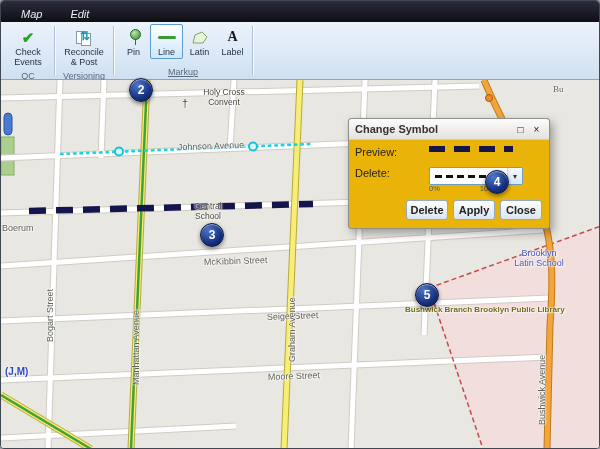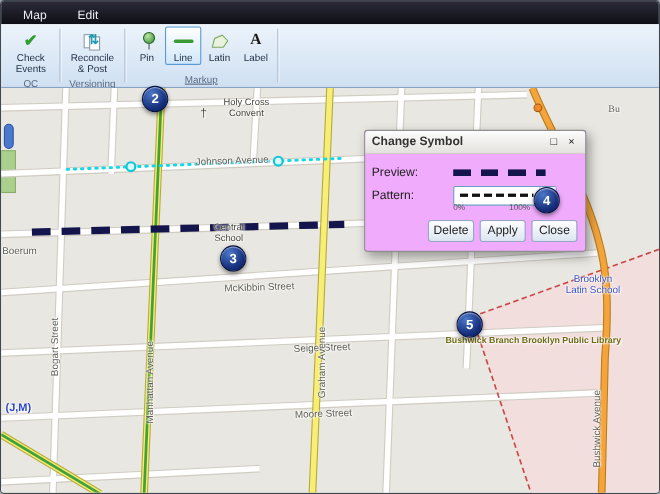--- a/index.html
+++ b/index.html
@@ -1,19 +1,19 @@
 <!DOCTYPE html>
 <html><head>
 <meta charset="utf-8">
 <style>
   html,body{margin:0;padding:0;background:#9aa0a8;font-family:"Liberation Sans",sans-serif;}
   .window{position:relative;width:600px;height:449px;box-sizing:border-box;border:1px solid #3f4752;
           border-radius:4px;overflow:hidden;background:#e9e7e1;display:flex;flex-direction:column;}
   
-  .tabbar{height:21px;flex:0 0 21px;background:linear-gradient(#2c2c3a,#0e0e16);display:flex;align-items:flex-end;padding-left:6px;}
+  .tabbar{height:21px;flex:0 0 21px;background:linear-gradient(#2c2c3a,#0e0e16);display:flex;align-items:flex-end;padding-left:6px;font-style:italic;}
   .tab{padding:3px 14px 2px;font-size:11px;color:#e9ecf4;cursor:default;}
   .tab.active{background:linear-gradient(#f2f7fd,#d6e6f6);color:#16365e;border:1px solid #8fb0d8;border-bottom:none;
               border-radius:3px 3px 0 0;padding:3px 16px 3px;font-weight:bold;}
   
   .ribbon{height:57px;flex:0 0 57px;background:linear-gradient(#ecf3fb,#cfe0f2);border-bottom:1px solid #87a3c6;
           display:flex;align-items:stretch;padding:0 2px;}
   .rgroup{display:flex;flex-direction:column;padding:2px 2px 0;}
   .rg-content{flex:1;display:flex;align-items:flex-start;}
   .rg-label{font-size:9px;color:#5a6a80;text-align:center;padding:1px 0 2px;text-decoration:underline;}
   .rdiv{width:1px;background:#aebfd6;margin:4px 1px;box-shadow:1px 0 0 rgba(255,255,255,.8);}
@@ -42,47 +42,47 @@
   .poi{color:#45453c;font-size:8.5px;text-align:center;line-height:1.15;}
   .rot{transform:rotate(-90deg);transform-origin:0 0;white-space:nowrap;}
   .nowrap{white-space:nowrap;}
   
   .badge{position:absolute;width:22px;height:22px;border-radius:50%;z-index:30;
          background:radial-gradient(circle at 35% 28%,#4d78c8,#16307e 62%,#0b1a50);
          border:1px solid #0a1440;color:#fff;font-weight:bold;font-size:12px;
          display:flex;align-items:center;justify-content:center;
          box-shadow:0 2px 4px rgba(0,0,0,.45),inset 0 1px 1px rgba(255,255,255,.55);}
   
-  .dialog{position:absolute;left:330px;top:117px;width:200px;z-index:20;background:#f0abfc;
+  .dialog{position:absolute;left:347px;top:117px;width:200px;z-index:20;background:#eab308;
           border:1px solid #8f8f8f;border-radius:3px;box-shadow:3px 4px 10px rgba(0,0,0,.35);font-size:11px;color:#222;}
   .dlg-title{height:20px;display:flex;align-items:center;padding:0 6px;
              background:linear-gradient(#fcfcfc,#e4e2de);border-bottom:1px solid #cfcdc8;border-radius:3px 3px 0 0;}
   .dlg-title .t{flex:1;font-weight:bold;color:#333;font-size:11px;}
   .win-btn{width:13px;height:13px;margin-left:3px;font-size:10px;line-height:13px;text-align:center;color:#222;cursor:default;}
   .rows{padding:6px 6px 0;}
-  .row{display:flex;align-items:center;height:21px;}
+  .row{display:flex;align-items:flex-start;height:21px;}
   .row .lbl{width:74px;}
   .dash-sample{width:84px;height:6px;background:repeating-linear-gradient(90deg,#15154e 0 16px,transparent 16px 25px);}
   .color-swatch{width:84px;height:12px;background:#15154e;border:1px solid #7a7a7a;border-radius:3px;}
   .pattern-select{width:94px;height:18px;background:#fff;border:1px solid #6f9cc6;border-radius:2px;display:flex;align-items:center;box-sizing:border-box;}
   .pattern-line{flex:1;height:3px;margin:0 5px;background:repeating-linear-gradient(90deg,#111 0 7px,transparent 7px 11px);}
   .select-arrow{width:14px;align-self:stretch;border-left:1px solid #c5d6e8;display:flex;align-items:center;justify-content:center;
                 font-size:8px;color:#333;background:linear-gradient(#f5f9fd,#d9e8f6);}
   .slider{position:relative;width:70px;height:16px;margin-right:4px;}
   .slider .track{position:absolute;left:0;right:0;top:7px;height:2px;background:#bdbbb6;border:1px solid #a29f99;border-radius:2px;}
   .slider .thumb{position:absolute;top:1px;width:9px;height:14px;background:linear-gradient(#fafafa,#d2d0cc);
                  border:1px solid #8a8a8a;border-radius:2px;}
   .val-input{width:26px;height:15px;border:1px solid #9a9a9a;background:#fff;font-size:11px;padding:0 2px;
              font-family:"Liberation Sans",sans-serif;box-sizing:content-box;}
   .unit{margin-left:3px;}
   .scale-row{display:flex;width:70px;margin-left:74px;justify-content:space-between;font-size:7.5px;color:#555;
              margin-top:-4px;height:10px;}
   .btn-row{display:flex;justify-content:flex-end;gap:5px;padding:6px 7px 8px;}
   .dlg-btn{min-width:42px;height:20px;font-size:11px;background:linear-gradient(#fefefe,#dbe5f0);
-           border:1px solid #93a9c4;border-radius:3px;text-align:center;line-height:18px;padding:0 2px;box-sizing:border-box;cursor:default;}
+           border:1px solid #93a9c4;border-radius:3px;text-align:center;line-height:18px;padding:0 2px;box-sizing:border-box;cursor:default;font-weight:bold;}
 </style>
 </head>
 <body>
 
 <div class="window">
 
   <div class="tabbar">
     <div class="tab">Map</div>
     <div class="tab">Edit</div>
   </div>
@@ -232,36 +232,36 @@
     <div class="mlabel nowrap" style="left:266px;top:231px;transform:rotate(-2deg);">Seigel Street</div>
     <div class="mlabel nowrap" style="left:267px;top:291px;transform:rotate(-2deg);">Moore Street</div>
     <div class="mlabel nowrap" style="left:404px;top:225px;font-size:8px;font-weight:bold;color:#6f6a15;">Bushwick Branch Brooklyn Public Library</div>
     <div class="mlabel" style="left:512px;top:168px;width:52px;text-align:center;color:#3a55c0;">Brooklyn Latin School</div>
     <div class="mlabel nowrap" style="left:4px;top:286px;font-size:10px;font-weight:bold;color:#2a46c8;">(J,M)</div>
     <div class="mlabel nowrap" style="left:1px;top:143px;width:32px;overflow:hidden;">Boerum Street</div>
     <div class="mlabel rot" style="left:44px;top:262px;">Bogart Street</div>
     <div class="mlabel rot" style="left:130px;top:305px;">Manhattan Avenue</div>
     <div class="mlabel rot" style="left:286px;top:282px;">Graham Avenue</div>
     <div class="mlabel rot" style="left:536px;top:345px;">Bushwick Avenue</div>
-    <div class="mlabel nowrap" style="left:552px;top:14px;font-family:Liberation Serif, serif;">Bu</div>
+    <div class="mlabel nowrap" style="left:552px;top:4px;font-family:Liberation Serif, serif;">Bu</div>
   </div>
 
   <div class="dialog">
     <div class="dlg-title">
       <span class="t">Change Symbol</span>
       <span class="win-btn">□</span>
       <span class="win-btn">×</span>
     </div>
     <div class="rows">
       <div class="row">
         <span class="lbl">Preview:</span>
         <span class="dash-sample"></span>
       </div>
       <div class="row">
-        <span class="lbl">Pattern:</span>
+        <span class="lbl">Delete:</span>
         <span class="pattern-select">
           <span class="pattern-line"></span>
           <span class="select-arrow">▾</span>
         </span>
       </div>
       <div class="scale-row">
         <span>0%</span>
         <span>100%</span>
       </div>
     </div>

